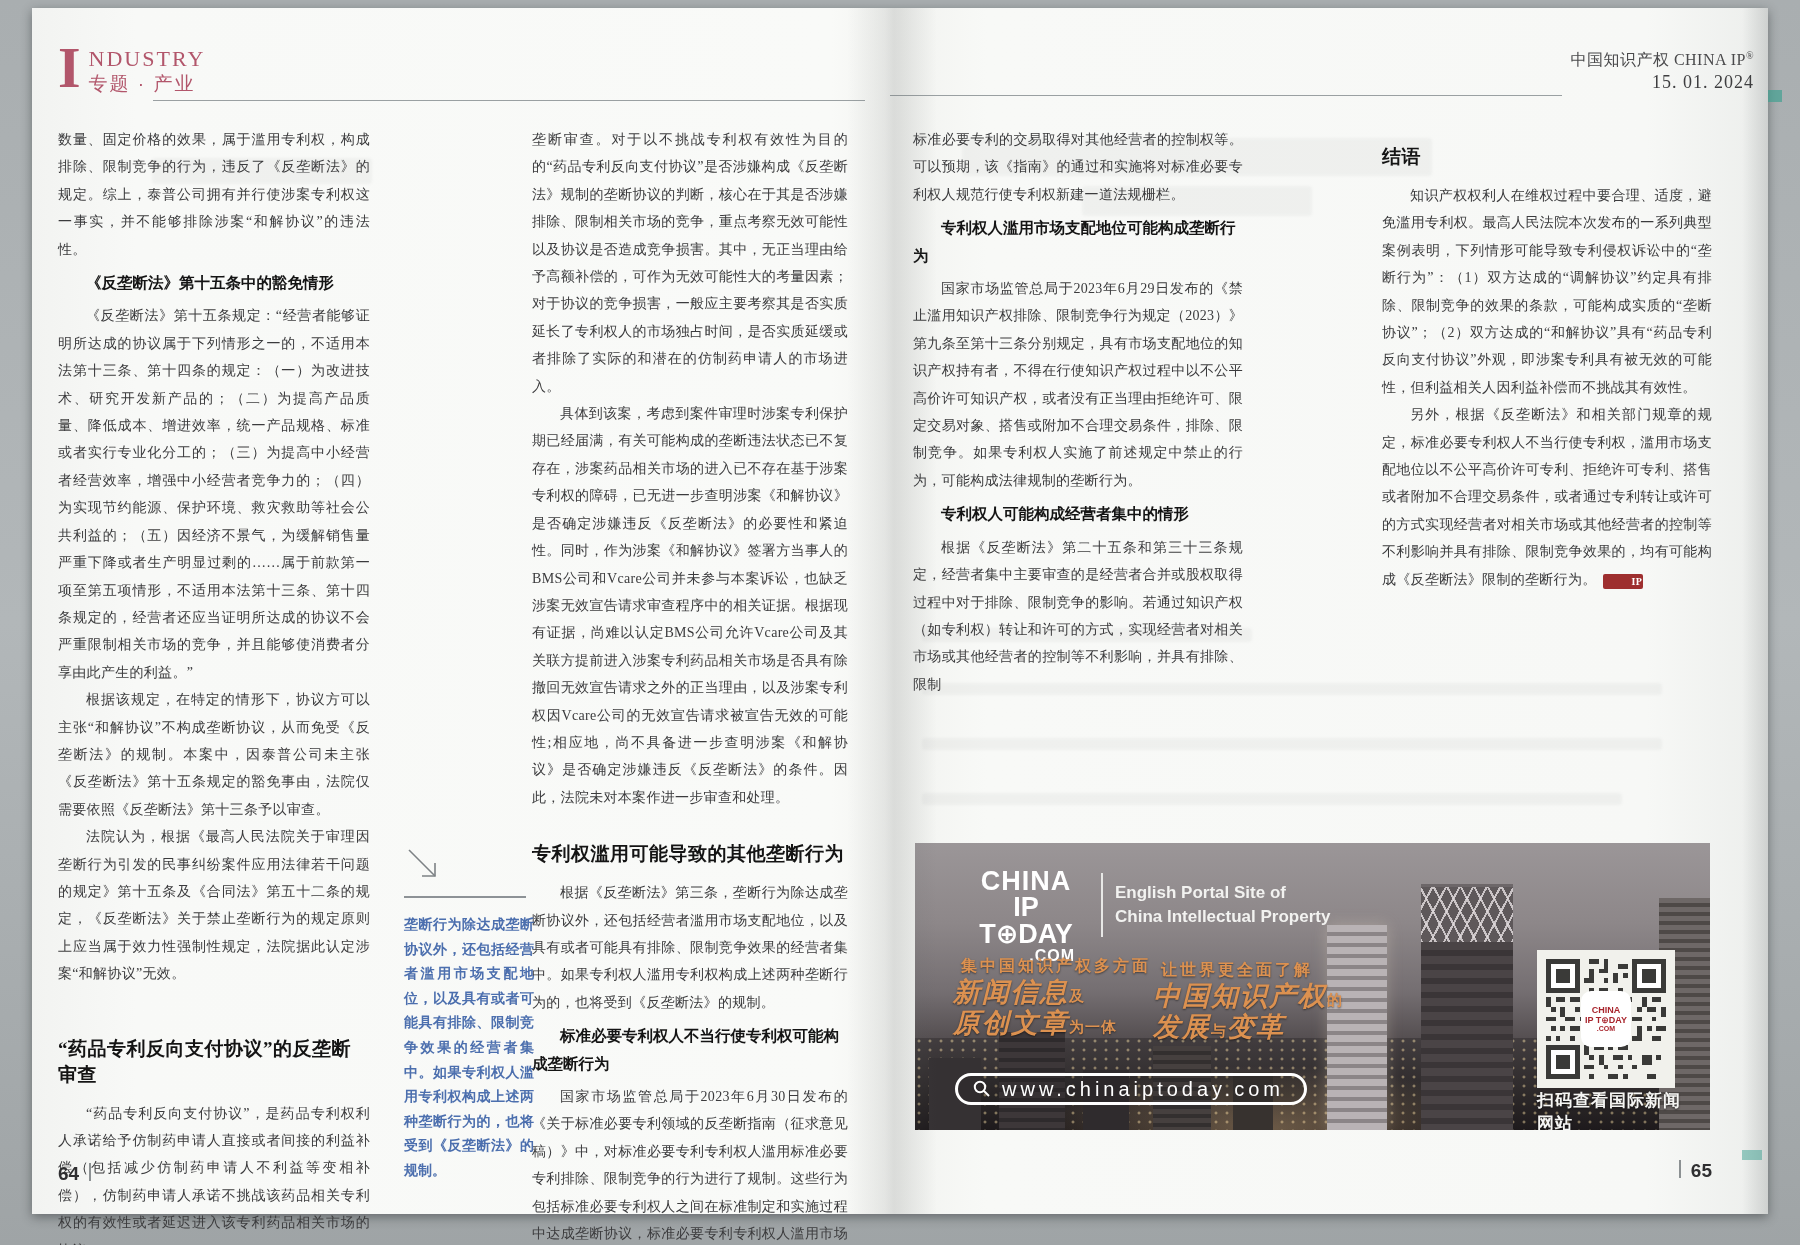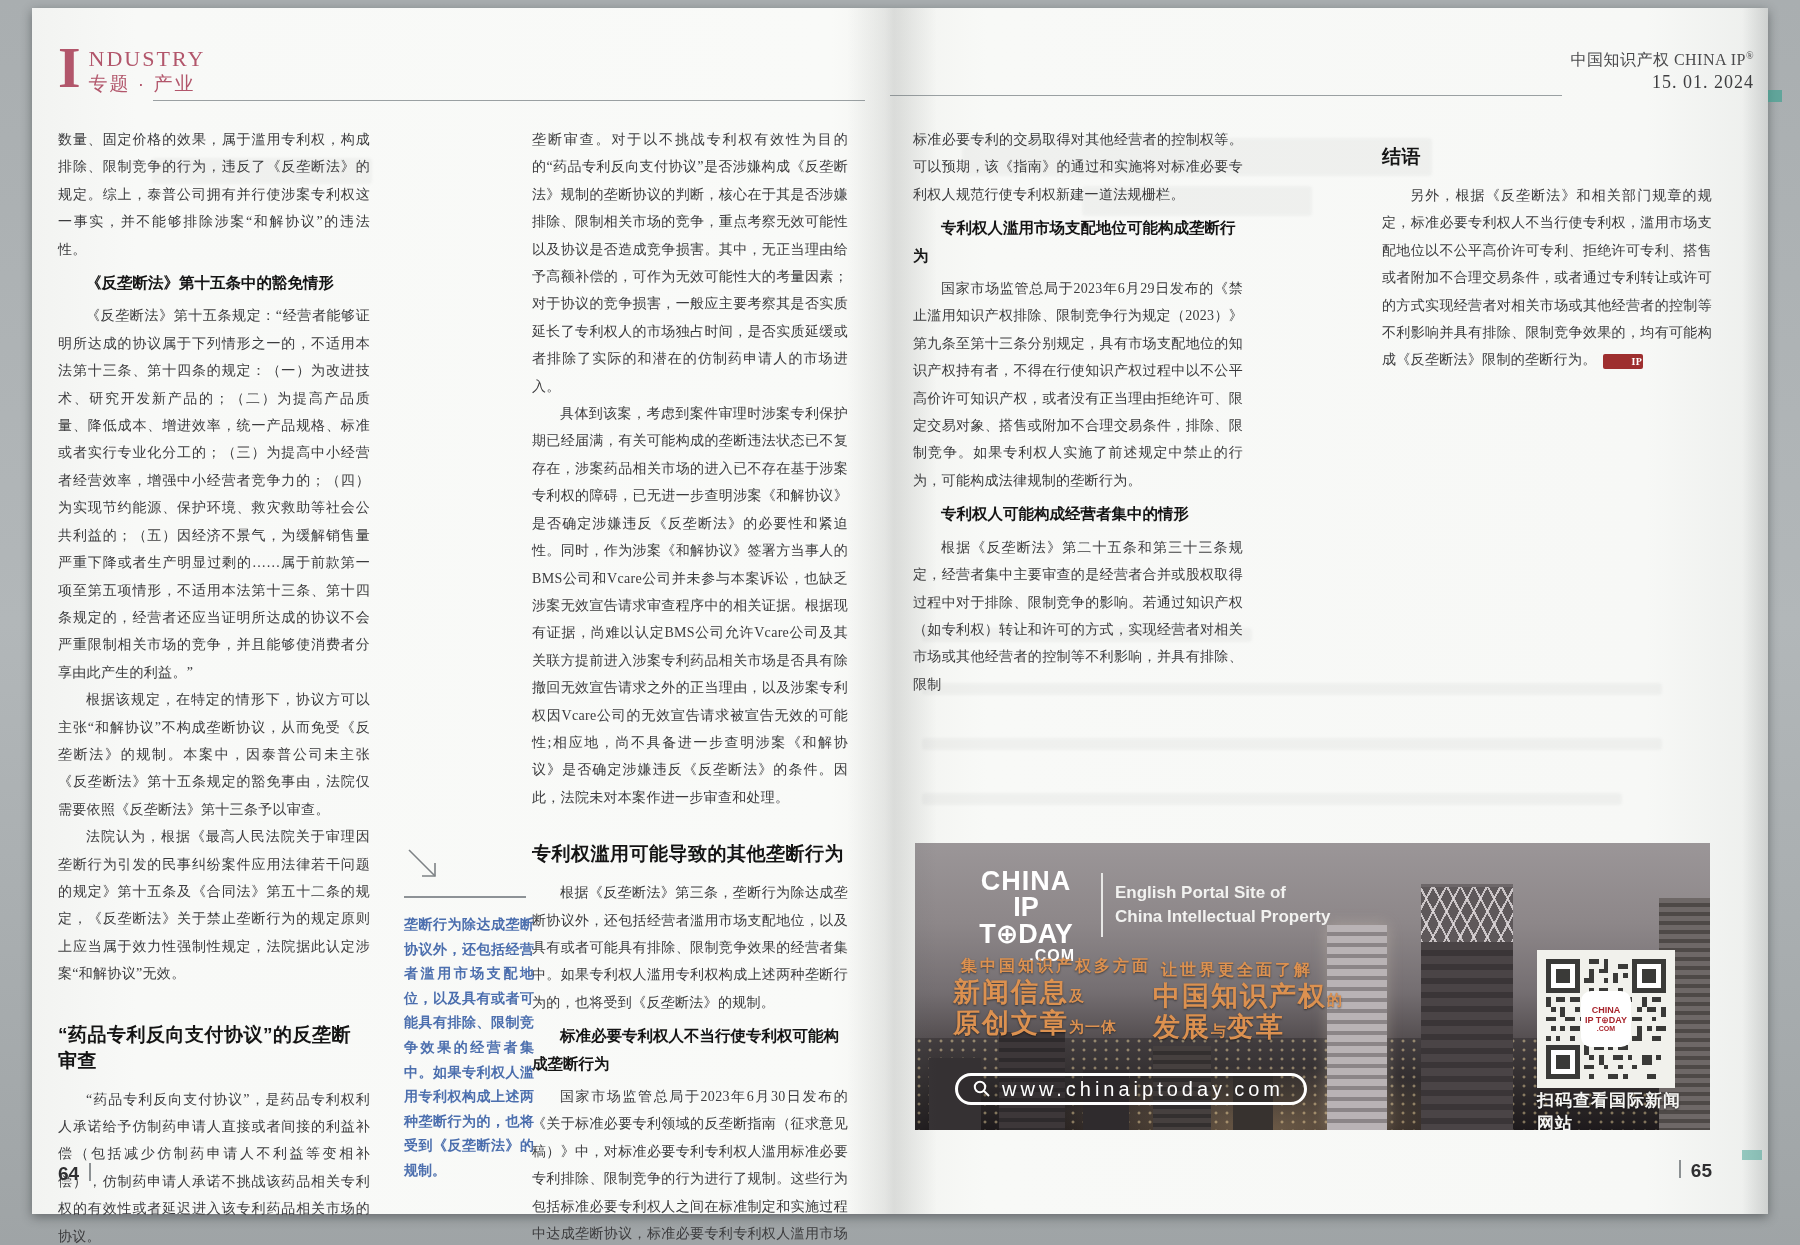--- a/index.html
+++ b/index.html
@@ -34,21 +34,21 @@
   
   .col{position:absolute;top:118px;color:#3b3b3d;}
   #col1{left:26px;width:312px;}
   #col2{left:500px;width:316px;}
   #col3{left:881px;width:330px;}
   #col4{left:1350px;width:330px;}
   .p{font-size:14px;line-height:27.4px;letter-spacing:.3px;text-align:justify;text-indent:2em;margin:0;}
   .p.noind{text-indent:0;}
   .sec-h{font-family:"Liberation Sans","DejaVu Sans",sans-serif;font-size:19px;font-weight:bold;color:#141414;
     letter-spacing:.5px;margin:30px 0 12px 0;line-height:26px;}
-  .sec-h.gap-lg{margin-top:34px;}
+  .sec-h.gap-lg{margin-top:48px;font-family:Liberation Serif, serif;}
   .sec-h.tight{margin-top:18px;}
   .sub-h{font-family:"Liberation Sans","DejaVu Sans",sans-serif;font-size:15.5px;font-weight:bold;color:#141414;
     text-indent:1.8em;margin:6px 0;line-height:27.4px;}
   .ipmark{display:inline-block;min-width:17px;height:15px;background:#9e2f2f;color:#fff;
     font-family:"Liberation Serif","DejaVu Serif",serif;font-size:10px;font-weight:bold;text-align:center;
     line-height:15px;border-radius:2px;margin-left:6px;vertical-align:-1px;padding:0 1px;}
 
   
   .pq{position:absolute;left:372px;top:838px;width:130px;}
   .pq-rule{border:none;border-top:2px solid #8d9296;margin:4px 0 14px 0;width:122px;}
@@ -93,21 +93,21 @@
     font-family:"Liberation Sans","DejaVu Sans",sans-serif;font-weight:bold;}
   .ad-logo .l1{font-size:27px;line-height:25px;letter-spacing:1px;}
   .ad-logo .l2{font-size:27px;line-height:27px;letter-spacing:0;}
   .ad-logo .l3{font-size:16px;line-height:16px;letter-spacing:1px;text-align:right;padding-right:14px;}
   .ad-div{position:absolute;left:186px;top:30px;width:2px;height:64px;background:#e8e8e6;}
   .ad-sub{position:absolute;left:200px;top:38px;color:#f2f2f0;
     font-family:"Liberation Sans","DejaVu Sans",sans-serif;font-size:17px;font-weight:bold;line-height:24px;}
   .tag{position:absolute;color:#dc9150;font-family:"Liberation Sans","DejaVu Sans",sans-serif;font-weight:bold;
     text-shadow:0 1px 2px rgba(0,0,0,.5);}
   .tag .sm{font-size:16px;letter-spacing:3px;line-height:22px;display:block;margin-left:8px;}
-  .tag .bg{font-size:27px;letter-spacing:2px;line-height:31px;}
+  .tag .bg{font-size:27px;letter-spacing:2px;line-height:31px;font-style:italic;}
   .tag .md{font-size:15px;letter-spacing:1px;}
   .tag-left{left:38px;top:112px;}
   .tag-right{left:238px;top:116px;}
   .pill{position:absolute;left:40px;top:230px;width:352px;height:32px;border:3px solid #fff;border-radius:19px;
     display:flex;align-items:center;gap:10px;padding:0 14px;color:#fff;
     font-family:"Liberation Sans","DejaVu Sans",sans-serif;font-size:20px;letter-spacing:4px;background:rgba(20,18,20,.15);}
   .qr-plate{position:absolute;left:622px;top:107px;width:138px;height:138px;background:#f1f1ec;padding:9px;}
   .qr-center{position:absolute;left:50%;top:50%;transform:translate(-50%,-50%);width:50px;height:56px;
     background:#fff;border-radius:10px;display:flex;flex-direction:column;align-items:center;justify-content:center;
     font-family:"Liberation Sans","DejaVu Sans",sans-serif;color:#a8242c;font-weight:bold;}
@@ -186,20 +186,21 @@
   <div class="col" id="col3">
     <p class="p noind">标准必要专利的交易取得对其他经营者的控制权等。可以预期，该《指南》的通过和实施将对标准必要专利权人规范行使专利权新建一道法规栅栏。</p>
     <h3 class="sub-h">专利权人滥用市场支配地位可能构成垄断行为</h3>
     <p class="p">国家市场监管总局于2023年6月29日发布的《禁止滥用知识产权排除、限制竞争行为规定（2023）》第九条至第十三条分别规定，具有市场支配地位的知识产权持有者，不得在行使知识产权过程中以不公平高价许可知识产权，或者没有正当理由拒绝许可、限定交易对象、搭售或附加不合理交易条件，排除、限制竞争。如果专利权人实施了前述规定中禁止的行为，可能构成法律规制的垄断行为。</p>
     <h3 class="sub-h">专利权人可能构成经营者集中的情形</h3>
     <p class="p">根据《反垄断法》第二十五条和第三十三条规定，经营者集中主要审查的是经营者合并或股权取得过程中对于排除、限制竞争的影响。若通过知识产权（如专利权）转让和许可的方式，实现经营者对相关市场或其他经营者的控制等不利影响，并具有排除、限制</p>
   </div>
 
   <div class="col" id="col4">
     <h2 class="sec-h tight">结语</h2>
+    <p class="p">知识产权权利人在维权过程中要合理、适度，避免滥用专利权。最高人民法院本次发布的一系列典型案例表明，下列情形可能导致专利侵权诉讼中的“垄断行为”：（1）双方达成的“调解协议”约定具有排除、限制竞争的效果的条款，可能构成实质的“垄断协议”；（2）双方达成的“和解协议”具有“药品专利反向支付协议”外观，即涉案专利具有被无效的可能性，但利益相关人因利益补偿而不挑战其有效性。</p>
     <p class="p"><span>另外，根据《反垄断法》和相关部门规章的规定，标准必要专利权人不当行使专利权，滥用市场支配地位以不公平高价许可专利、拒绝许可专利、搭售或者附加不合理交易条件，或者通过专利转让或许可的方式实现经营者对相关市场或其他经营者的控制等不利影响并具有排除、限制竞争效果的，均有可能构成《反垄断法》限制的垄断行为。</span><span class="ipmark">IP</span></p>
   </div>
 
   <div class="ad">
     <div class="skyline"></div>
     <div class="glow"></div>
     <div class="bldg b1"></div>
     <div class="bldg b2"></div>
     <div class="bldg b3"></div>
     <div class="bldg b4"></div>

